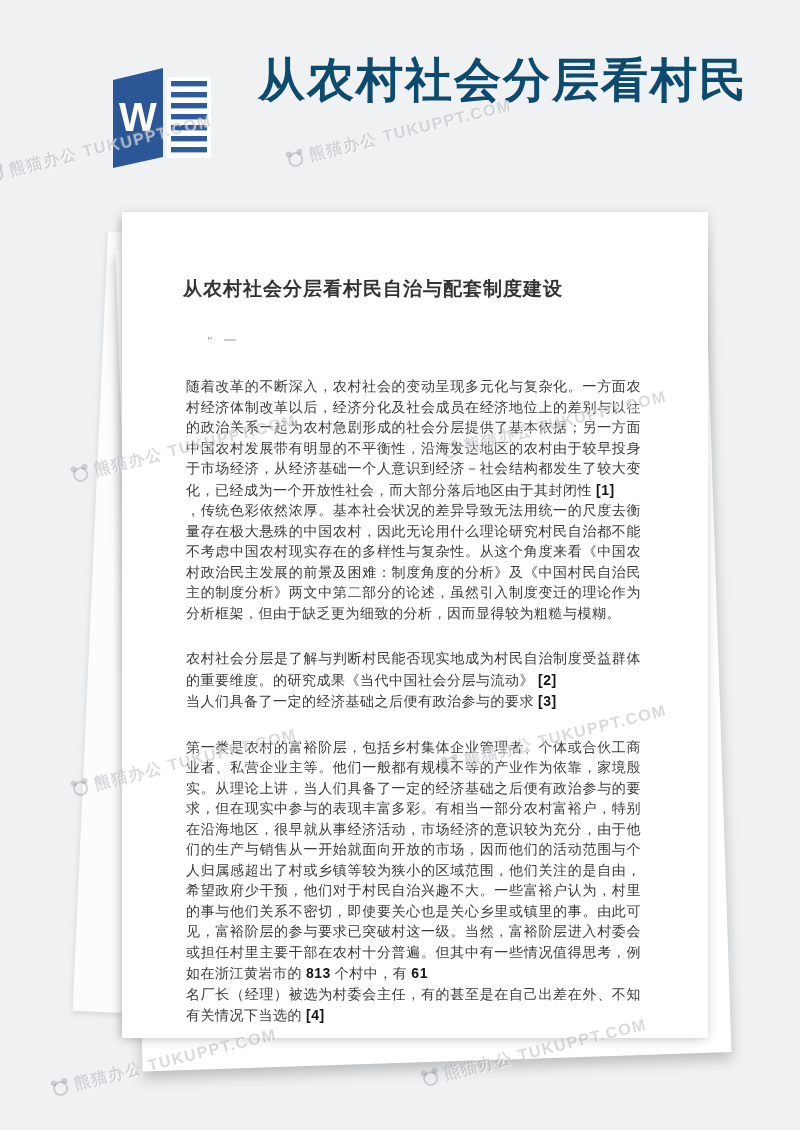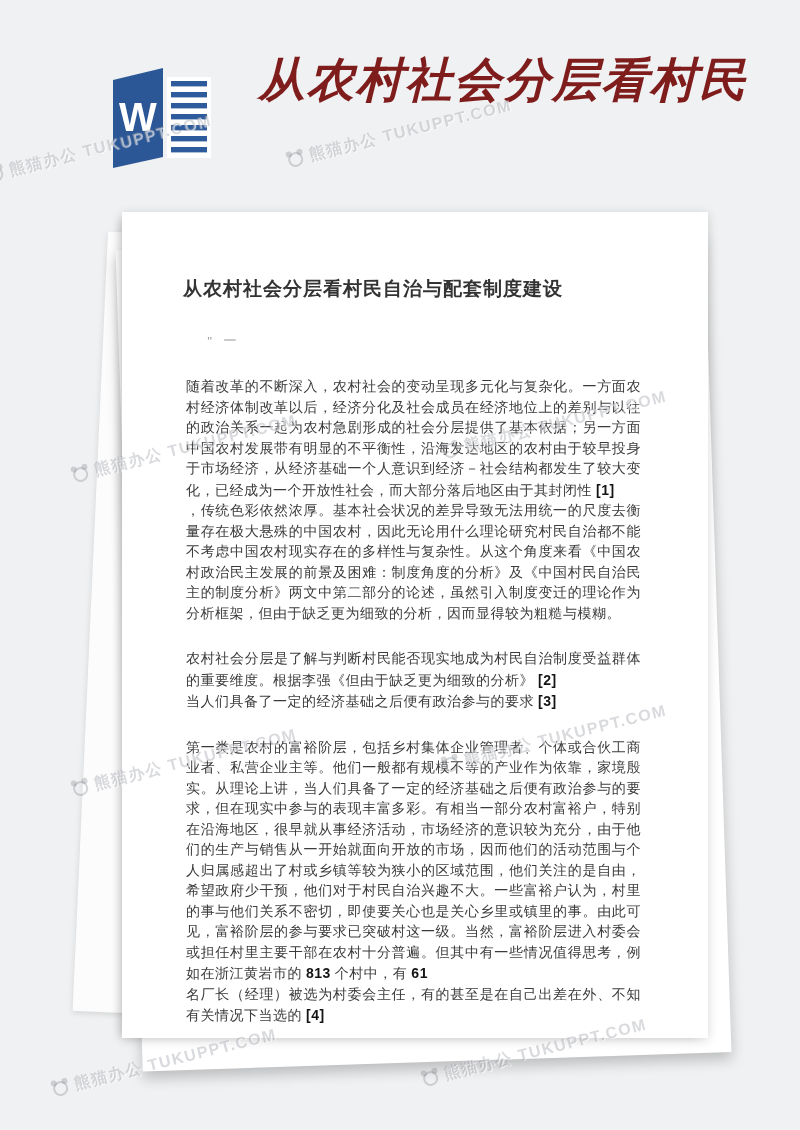--- a/index.html
+++ b/index.html
@@ -14,22 +14,21 @@
   
   .header { position:absolute; left:0; top:0; width:800px; height:200px; }
   .word-icon { position:absolute; left:113px; top:64px; width:102px; height:106px; }
   .main-title {
     position:absolute; left:258px; top:52px; width:500px;
     font-family:"Liberation Serif", serif;
     font-weight:700;
     font-size:47px;
     line-height:56px;
     letter-spacing:2px;
-    color:#7f1d1d;
-    font-style:italic;
+    color:#0c4a6e;
   }
 
   
   .sheet { position:absolute; background:#ffffff; }
   .sheet-back-left {
     left:90px; top:244px; width:570px; height:780px;
     transform:rotate(2.6deg);
     background:#fcfcfd;
     box-shadow:0 2px 6px rgba(0,0,0,.12);
     z-index:1;
@@ -127,21 +126,21 @@
 </div>
 
 <div class="sheet sheet-back-left"></div>
 <div class="sheet sheet-back-bottom"></div>
 
 <div class="sheet sheet-main">
   <div class="doc-title">从农村社会分层看村民自治与配套制度建设</div>
   <div class="doc-quote">" 一</div>
   <div class="doc-body" id="doc-body">
       <p><span>随着改革的不断深入，农村社会的变动呈现多元化与复杂化。一方面农村经济体制改革以后，经济分化及社会成员在经济地位上的差别与以往的政治关系一起为农村急剧形成的社会分层提供了基本依据；另一方面中国农村发展带有明显的不平衡性，沿海发达地区的农村由于较早投身于市场经济，从经济基础一个人意识到经济－社会结构都发生了较大变化，已经成为一个开放性社会，而大部分落后地区由于其封闭性 </span><span class="ref">[1]</span><br><span>，传统色彩依然浓厚。基本社会状况的差异导致无法用统一的尺度去衡量存在极大悬殊的中国农村，因此无论用什么理论研究村民自治都不能不考虑中国农村现实存在的多样性与复杂性。从这个角度来看《中国农村政治民主发展的前景及困难：制度角度的分析》及《中国村民自治民主的制度分析》两文中第二部分的论述，虽然引入制度变迁的理论作为分析框架，但由于缺乏更为细致的分析，因而显得较为粗糙与模糊。</span></p>
-      <p><span>农村社会分层是了解与判断村民能否现实地成为村民自治制度受益群体的重要维度。根据李强《但由于缺乏更为细致的分析》 </span><span class="ref">[2]</span><br><span>当人们具备了一定的经济基础之后便有政治参与的要求 </span><span class="ref">[3]</span><br></p>
+      <p><span>农村社会分层是了解与判断村民能否现实地成为村民自治制度受益群体的重要维度。的研究成果《当代中国社会分层与流动》 </span><span class="ref">[2]</span><br><span>当人们具备了一定的经济基础之后便有政治参与的要求 </span><span class="ref">[3]</span><br></p>
       <p><span>第一类是农村的富裕阶层，包括乡村集体企业管理者、个体或合伙工商业者、私营企业主等。他们一般都有规模不等的产业作为依靠，家境殷实。从理论上讲，当人们具备了一定的经济基础之后便有政治参与的要求，但在现实中参与的表现丰富多彩。有相当一部分农村富裕户，特别在沿海地区，很早就从事经济活动，市场经济的意识较为充分，由于他们的生产与销售从一开始就面向开放的市场，因而他们的活动范围与个人归属感超出了村或乡镇等较为狭小的区域范围，他们关注的是自由，希望政府少干预，他们对于村民自治兴趣不大。一些富裕户认为，村里的事与他们关系不密切，即使要关心也是关心乡里或镇里的事。由此可见，富裕阶层的参与要求已突破村这一级。当然，富裕阶层进入村委会或担任村里主要干部在农村十分普遍。但其中有一些情况值得思考，例如在浙江黄岩市的 </span><span class="ref">813</span><span> 个村中，有 </span><span class="ref">61</span><br><span>名厂长（经理）被选为村委会主任，有的甚至是在自己出差在外、不知有关情况下当选的 </span><span class="ref">[4]</span><br></p>
     </div>
 </div>
 
 <div id="wm-layer">
     <div class="wm" style="left: -15px; top: 138px;">
       <span class="panda"></span>
       <span>熊猫办公 TUKUPPT.COM</span>
     </div>
     <div class="wm" style="left: 285px; top: 123px;">

